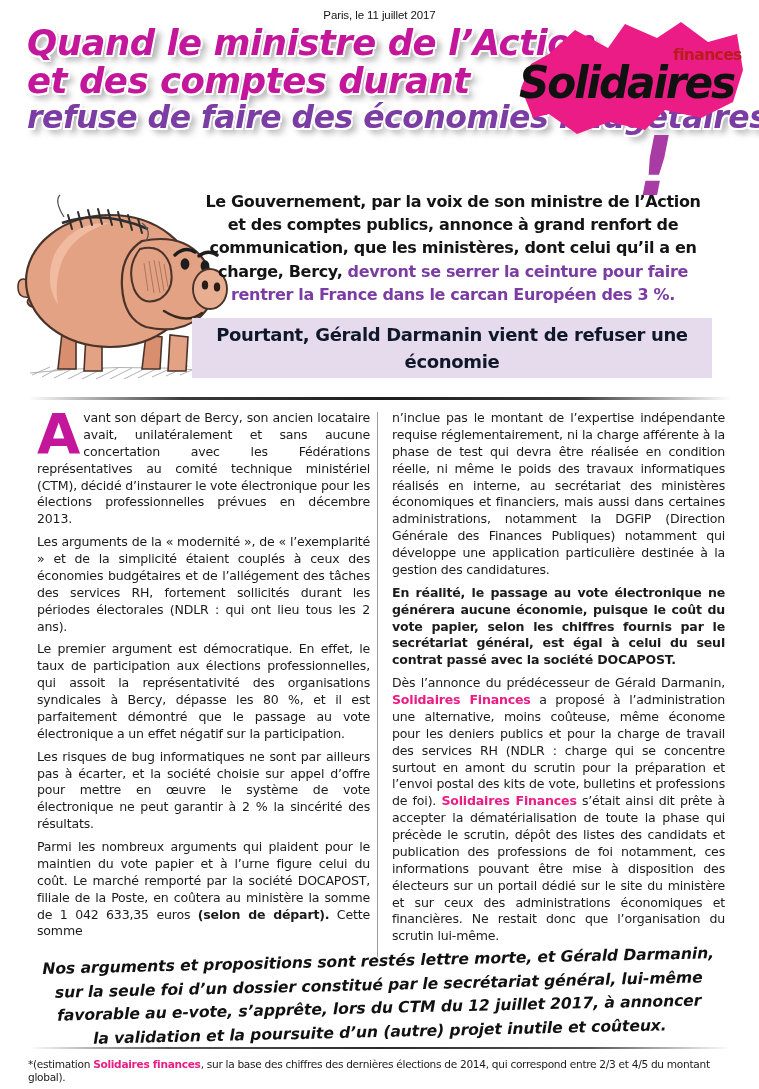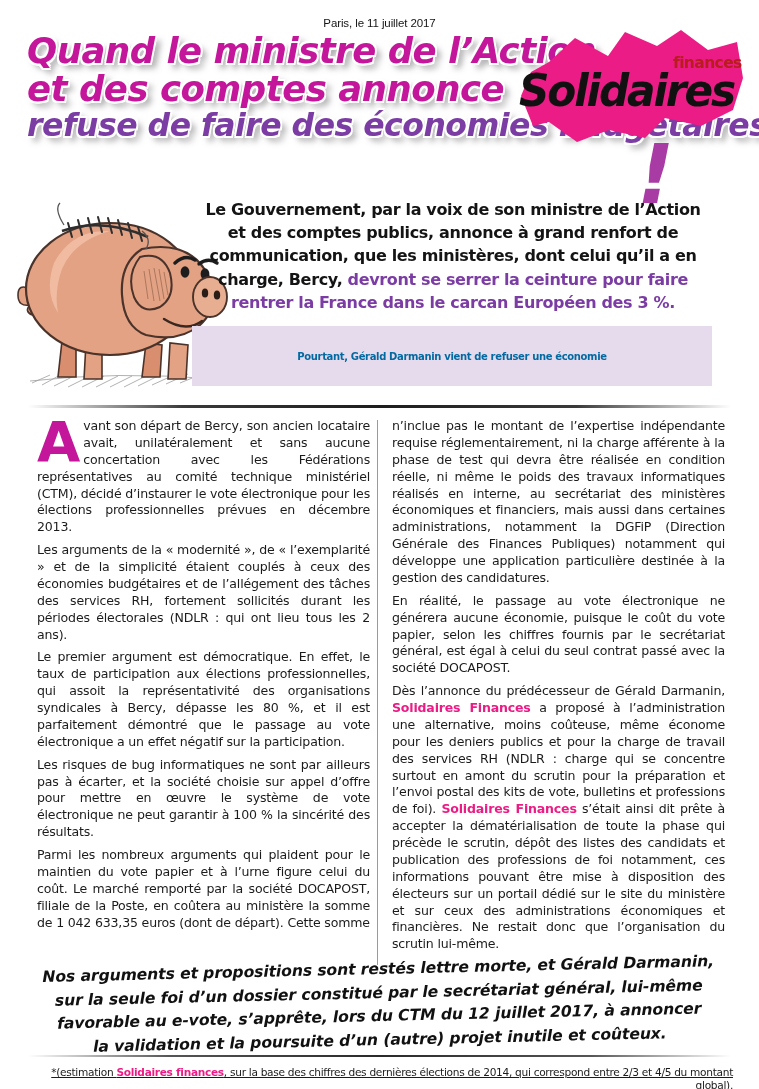--- a/index.html
+++ b/index.html
@@ -2,21 +2,21 @@
 <html><head>
 <meta charset="utf-8">
 <style>
   html,body{margin:0;padding:0;background:#ffffff;}
   body{
     width:759px;height:1089px;position:relative;overflow:hidden;
     font-family:"Liberation Sans", sans-serif;
     color:#1a1a1a;
     -webkit-font-smoothing:antialiased;
   }
-  .page{position:absolute;inset:0;margin-top:8px;}
+  .page{position:absolute;inset:0;}
 
   
   .date-line{
     position:absolute;left:0;right:0;top:9px;text-align:center;
     font-size:11.5px;letter-spacing:-0.1px;color:#141414;
   }
 
   
   .headline{
     position:absolute;left:27px;top:26px;width:640px;
@@ -75,21 +75,21 @@
 
   
   .callout{
     position:absolute;left:192px;top:318px;width:520px;height:60px;
     background:#E6DBEC;
     display:flex;align-items:center;justify-content:center;
   }
   .callout-inner{
     text-align:center;
     font-family:"DejaVu Sans", sans-serif;font-weight:bold;
-    font-size:10px;line-height:1.5;letter-spacing:-0.35px;color:#0369a1;
+    font-size:18px;line-height:1.5;letter-spacing:-0.35px;color:#0f172a;
   }
   .callout-shadow{
     position:absolute;left:197px;top:323px;width:520px;height:60px;
     background:rgba(0,0,0,.45);filter:blur(3px);z-index:-1;
   }
 
   
   .rule-top{
     position:absolute;left:28px;top:397px;width:703px;height:3px;
     background:linear-gradient(to right,#ffffff 0%,#3a3a3a 22%,#1d1d1d 50%,#3a3a3a 78%,#ffffff 100%);
@@ -118,54 +118,53 @@
   .col p:last-child{margin-bottom:0;}
   .dropcap{
     float:left;
     font-family:"DejaVu Sans", sans-serif;
     font-weight:bold;
     font-size:56px;line-height:0.83;
     color:#C4169B;
     margin:1px 3px 0 0;
   }
   .pink{color:#EC1C86;font-weight:bold;}
-  .b{font-weight:normal;}
+  .b{font-weight:bold;}
 
   
   .handwrite{
     position:absolute;left:42px;top:958px;width:672px;
     font-family:"DejaVu Sans", sans-serif;
     font-weight:bold;font-style:italic;
     font-size:15.6px;line-height:1.52;
     letter-spacing:-0.1px;color:#111;
     text-align:center;
     transform:rotate(-1.35deg);
     transform-origin:left top;
   }
 
   
   .footnote{
     position:absolute;left:28px;top:1058px;width:705px;
     font-family:"DejaVu Sans", sans-serif;
     font-size:10.6px;line-height:1.25;letter-spacing:-0.3px;color:#1b1b1b;
-    text-align:right;
-    text-decoration:underline;
+    text-align:left;
   }
   .footnote .pink{color:#EC1C86;font-weight:bold;}
 </style>
 </head>
 <body>
 
 <div class="page">
 
   <div class="date-line">Paris, le 11 juillet 2017</div>
 
   <div class="headline">
     <span class="hl-line hl-1">Quand le ministre de l’Action</span>
-    <span class="hl-line hl-2">et des comptes annonce</span>
+    <span class="hl-line hl-2">et des comptes durant</span>
     <span class="hl-line hl-3">refuse de faire des économies budgétaires</span>
   </div>
 
   <div class="logo-wrap">
     <svg class="logo-blob" viewBox="0 0 245 120">
       <path d="M44 36 L70 12 L103 30 L120 6 L152 20 L176 4 L203 24 L232 16 L238 52
                L228 84 L196 100 L160 92 L140 112 L104 104 L72 116 L44 96 L28 100
                L16 70 L26 46 Z" fill="#EC1C86"></path>
     </svg>
     <div class="logo-fin">finances</div>
@@ -235,22 +234,22 @@
   </div>
 
   <div class="rule-top"></div>
   <div class="col-divider"></div>
   <div class="rule-bottom"></div>
 
   <div class="col col-left" id="col-left">
       <p><span class="dropcap">A</span><span>vant son départ de Bercy, son ancien locataire avait, unilatéralement et sans aucune concertation avec les Fédérations représentatives au comité technique ministériel (CTM), décidé d’instaurer le vote électronique pour les élections professionnelles prévues en décembre 2013.</span></p>
       <p><span>Les arguments de la « modernité », de « l’exemplarité » et de la simplicité étaient couplés à ceux des économies budgétaires et de l’allégement des tâches des services RH, fortement sollicités durant les périodes électorales (NDLR : qui ont lieu tous les 2 ans).</span></p>
       <p><span>Le premier argument est démocratique. En effet, le taux de participation aux élections professionnelles, qui assoit la représentativité des organisations syndicales à Bercy, dépasse les 80 %, et il est parfaitement démontré que le passage au vote électronique a un effet négatif sur la participation.</span></p>
-      <p><span>Les risques de bug informatiques ne sont par ailleurs pas à écarter, et la société choisie sur appel d’offre pour mettre en œuvre le système de vote électronique ne peut garantir à 100 % la sincérité des résultats.</span></p>
-      <p><span>Parmi les nombreux arguments qui plaident pour le maintien du vote papier et à l’urne figure celui du coût. Le marché remporté par la société DOCAPOST, filiale de la Poste, en coûtera au ministère la somme de 1 042 633,35 euros </span><span class="b">(dont de départ).</span><span> Cette somme</span></p>
+      <p><span>Les risques de bug informatiques ne sont par ailleurs pas à écarter, et la société choisie sur appel d’offre pour mettre en œuvre le système de vote électronique ne peut garantir à 2 % la sincérité des résultats.</span></p>
+      <p><span>Parmi les nombreux arguments qui plaident pour le maintien du vote papier et à l’urne figure celui du coût. Le marché remporté par la société DOCAPOST, filiale de la Poste, en coûtera au ministère la somme de 1 042 633,35 euros </span><span class="b">(selon de départ).</span><span> Cette somme</span></p>
     </div>
   <div class="col col-right" id="col-right">
       <p><span>n’inclue pas le montant de l’expertise indépendante requise réglementairement, ni la charge afférente à la phase de test qui devra être réalisée en condition réelle, ni même le poids des travaux informatiques réalisés en interne, au secrétariat des ministères économiques et financiers, mais aussi dans certaines administrations, notamment la DGFiP (Direction Générale des Finances Publiques) notamment qui développe une application particulière destinée à la gestion des candidatures.</span></p>
       <p><span class="b">En réalité, le passage au vote électronique ne générera aucune économie, puisque le coût du vote papier, selon les chiffres fournis par le secrétariat général, est égal à celui du seul contrat passé avec la société DOCAPOST.</span></p>
       <p><span>Dès l’annonce du prédécesseur de Gérald Darmanin, </span><span class="pink">Solidaires Finances</span><span> a proposé à l’administration une alternative, moins coûteuse, même économe pour les deniers publics et pour la charge de travail des services RH (NDLR : charge qui se concentre surtout en amont du scrutin pour la préparation et l’envoi postal des kits de vote, bulletins et professions de foi). </span><span class="pink">Solidaires Finances</span><span> s’était ainsi dit prête à accepter la dématérialisation de toute la phase qui précède le scrutin, dépôt des listes des candidats et publication des professions de foi notamment, ces informations pouvant être mise à disposition des électeurs sur un portail dédié sur le site du ministère et sur ceux des administrations économiques et financières. Ne restait donc que l’organisation du scrutin lui-même.</span></p>
     </div>
 
   <div class="handwrite">
     <div>Nos arguments et propositions sont restés lettre morte, et Gérald Darmanin,</div>
     <div>sur la seule foi d’un dossier constitué par le secrétariat général, lui-même</div>

